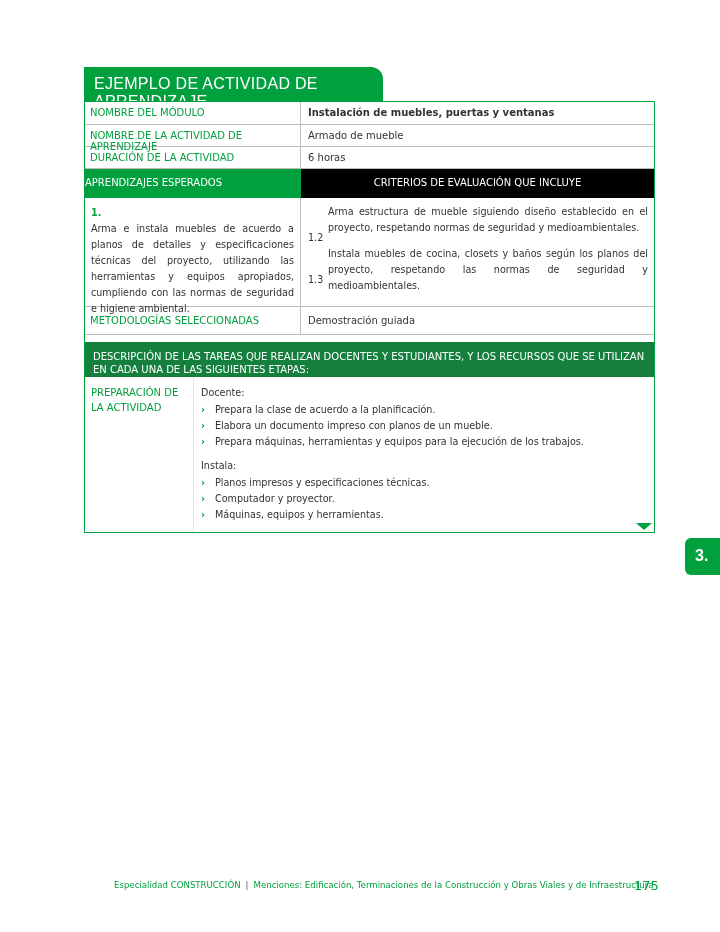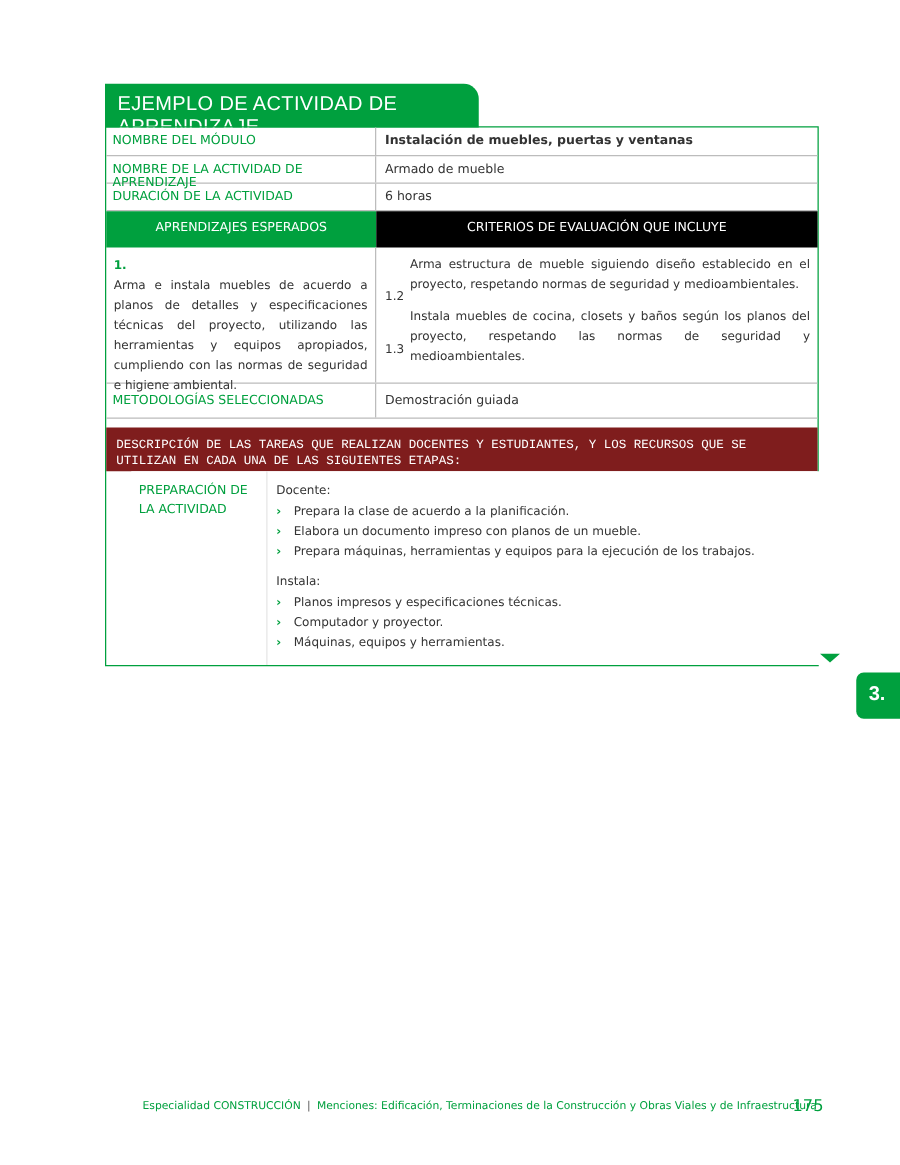--- a/index.html
+++ b/index.html
@@ -16,30 +16,30 @@
     .table {
       position: absolute; left: 84px; top: 101px; width: 571px; height: 432px;
       border: 1.5px solid #00a03e;
     }
     .row { position: absolute; left: 0; width: 100%; border-bottom: 1px solid #bcbcbc; }
     .cell { position: absolute; top: 0; height: 100%; font-size: 10px; }
     .label-cell { left: 0; width: 216px; color: #00a03e; padding: 5px 0 0 5px; border-right: 1px solid #bcbcbc; text-transform: none; }
     .value-cell { left: 216px; width: 353px; color: #333; padding: 5px 0 0 7px; }
     .bold { font-weight: bold; }
 
-    .hdr-green { position: absolute; left: 0; width: 216px; height: 100%; background: #00a03e; color: #fff; font-size: 10px; text-align: center; padding-top: 8px; }
+    .hdr-green { position: absolute; left: 0; width: 216px; height: 100%; background: #00a03e; color: #fff; font-size: 10px; text-align: left; padding-top: 8px; }
     .hdr-gray  { position: absolute; left: 216px; width: 353px; height: 100%; background: #000000; color: #fff; font-size: 10px; text-align: center; padding-top: 8px; }
 
     .aprend { position: absolute; left: 0; top: 0; width: 216px; height: 100%; border-right: 1px solid #bcbcbc; padding: 7px 6px 0 6px; font-size: 9.6px; line-height: 16px; color: #333; text-align: justify; }
     .aprend .num { color: #00a03e; font-weight: bold; }
     .criterios { position: absolute; left: 216px; top: 0; width: 353px; height: 100%; padding: 6px 6px 0 7px; font-size: 9.6px; line-height: 16px; color: #333; }
     .crit { display: flex; text-align: justify; }
     .crit .cn { width: 20px; flex-shrink: 0; margin-top: 26px; }
 
-    .desc-band { position: absolute; left: 0; width: 100%; background: #7f1d1d; color: #fff; font-size: 10px; line-height: 13px; padding: 8px 6px 0 8px; font-family: Liberation Mono, monospace; }
+    .desc-band { position: absolute; left: 0; width: 100%; background: #15803d; color: #fff; font-size: 10px; line-height: 13px; padding: 8px 6px 0 8px; }
 
     .prep-label { position: absolute; left: 0; top: 0; width: 108px; height: 100%; color: #00a03e; font-size: 10px; line-height: 15px; padding: 8px 0 0 6px; }
     .prep-body { position: absolute; left: 108px; top: 0; width: 461px; height: 100%; background: #ffffff; border-left: 1px solid #e6e6e6; padding: 8px 0 0 7px; font-size: 9.6px; color: #333; }
     .prep-side { position: absolute; left: 0; top: 0; width: 108px; height: 100%; background: #ffffff; }
     .sub-h { font-weight: normal; margin-bottom: 2px; line-height: 15px; }
     .bullet { display: flex; line-height: 16px; }
     .bullet .chev { color: #00a03e; width: 14px; flex-shrink: 0; font-weight: bold; }
     .gap { height: 8px; }
     .corner-tri {
       position: absolute; right: 2px; bottom: 2px; width: 0; height: 0;
@@ -92,21 +92,21 @@
         <span class="cn">1.3</span>
         <span>Instala muebles de cocina, closets y baños según los planos del proyecto, respetando las normas de seguridad y medioambientales.</span>
       </div>
     </div>
   </div>
   <div class="row" style="top:205px;height:28px;">
     <div class="cell value-cell" style="padding-top:8px;">Demostración guiada</div>
     <div class="cell label-cell" style="padding-top:8px;">METODOLOGÍAS SELECCIONADAS</div>
   </div>
   <div class="desc-band" style="top:240px;height:35px;">DESCRIPCIÓN DE LAS TAREAS QUE REALIZAN DOCENTES Y ESTUDIANTES, Y LOS RECURSOS QUE SE UTILIZAN EN CADA UNA DE LAS SIGUIENTES ETAPAS:</div>
-  <div class="row" style="top:275px;height:155px;border-bottom:none;margin-left:20px;">
+  <div class="row" style="top:275px;height:155px;border-bottom:none;">
     <div class="prep-side"></div>
     <div class="prep-label">PREPARACIÓN DE LA ACTIVIDAD</div>
     <div class="prep-body">
       <div class="sub-h">Docente:</div>
       <div class="bullet">
           <span class="chev">›</span>
           <span>Prepara la clase de acuerdo a la planificación.</span>
         </div>
       <div class="bullet">
           <span class="chev">›</span>

